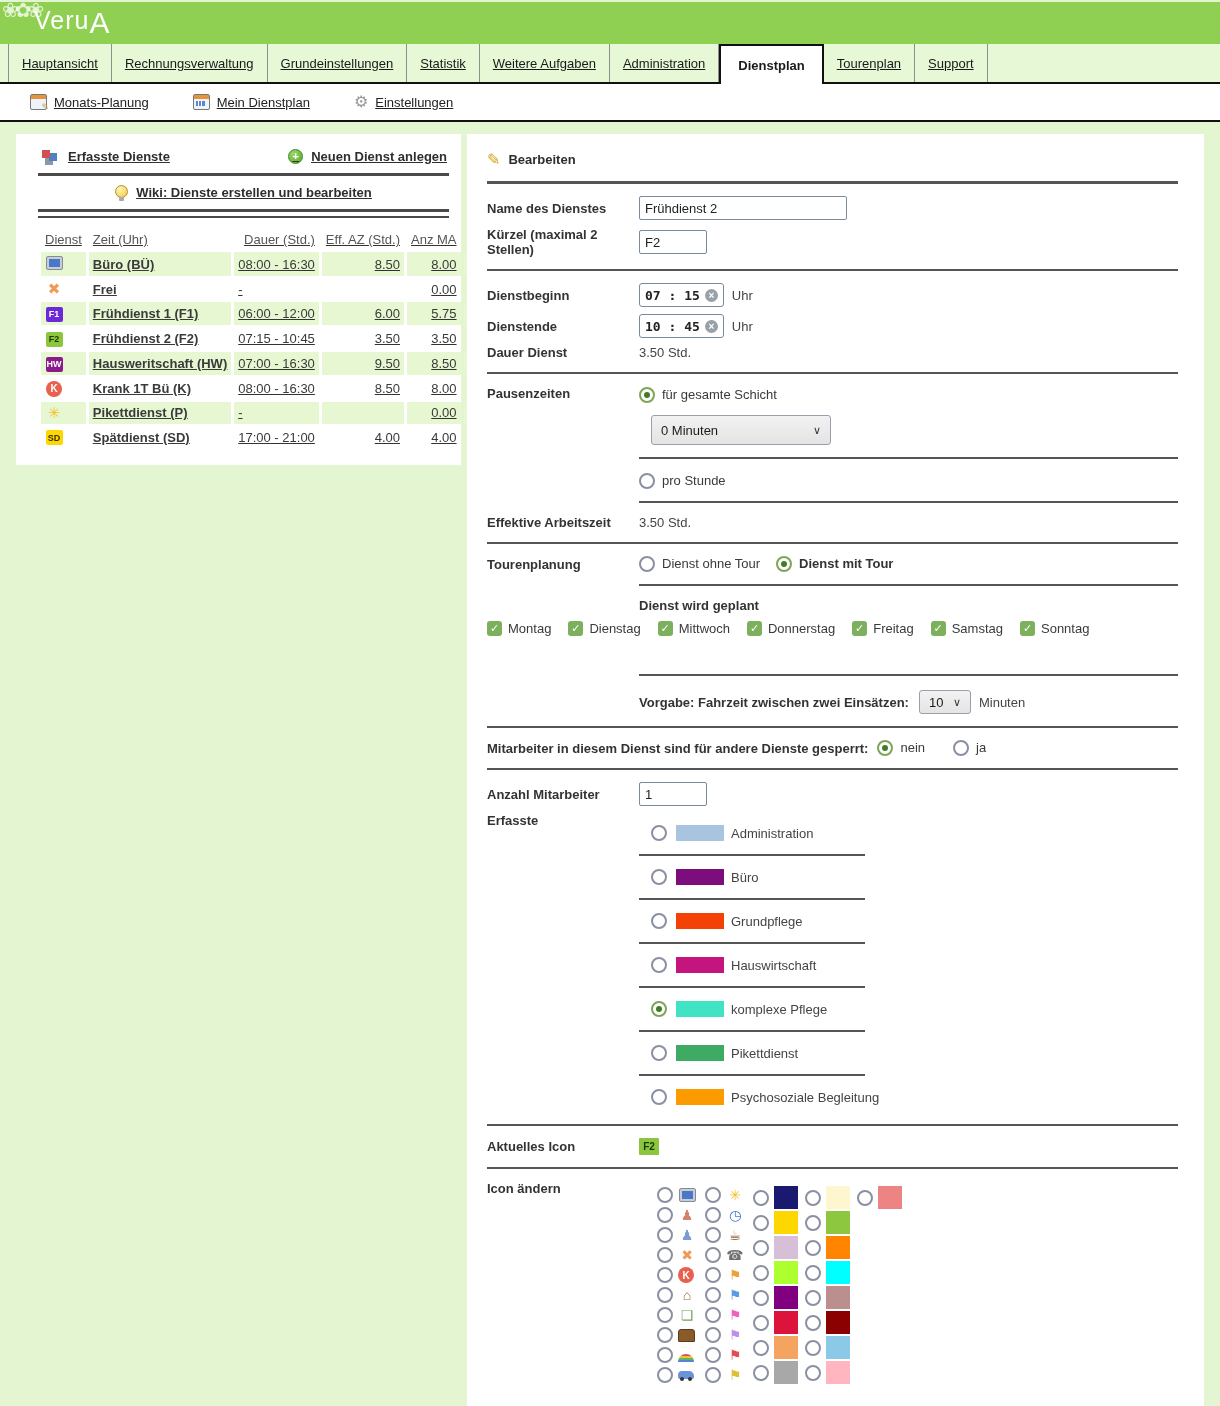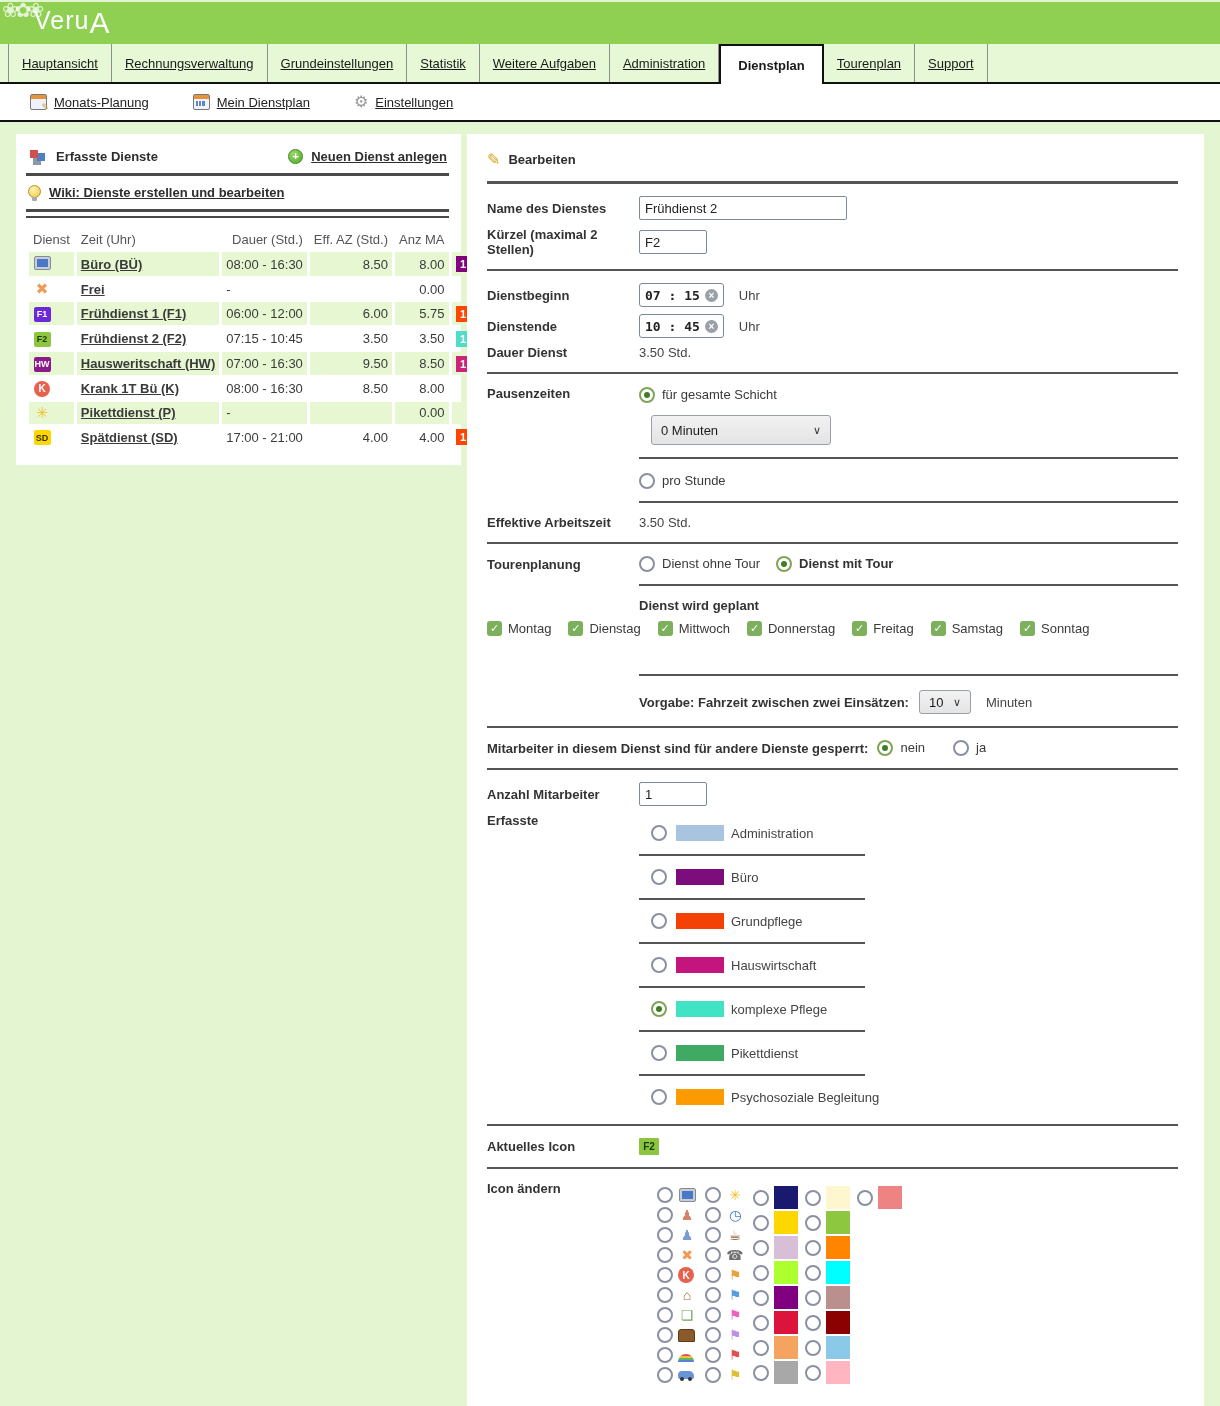--- a/index.html
+++ b/index.html
@@ -26,21 +26,21 @@
   .subnav .sitem{display:flex;align-items:center;gap:7px;cursor:pointer;}
   .subnav a{color:#222;text-decoration:underline;}
   .ic-cal,.ic-calp{width:15px;height:14px;background:#eef2fb;border:1px solid #777;border-radius:2px;position:relative;display:inline-block;}
   .ic-calp::before,.ic-cal::before{content:"";position:absolute;left:0;top:0;right:0;height:4px;background:#e8923a;}
   .ic-cal::after{content:"";position:absolute;left:2px;top:6px;width:9px;height:5px;background:linear-gradient(90deg,#5a85c8 2px,#fff 2px,#fff 3px,#5a85c8 3px,#5a85c8 5px,#fff 5px,#fff 6px,#5a85c8 6px);}
   .ic-calp::after{content:"✎";position:absolute;right:-3px;bottom:-3px;font-size:9px;color:#caa53a;}
   .ic-gear{color:#999;font-size:16px;line-height:14px;}
   
   .content{display:flex;align-items:flex-start;padding:12px 16px 0 16px;gap:6px;}
   .panel{background:#fff;}
-  .panel.left{width:445px;padding:8px 12px 14px 10px;box-sizing:border-box;}
+  .panel.left{width:445px;padding:8px 12px 14px 22px;box-sizing:border-box;text-decoration:underline;}
   .panel.right{width:737px;padding:12px 26px 40px 20px;box-sizing:border-box;}
   
   .lhead{display:flex;justify-content:space-between;align-items:center;margin:6px 2px 2px 2px;}
   .lhead .grp{display:flex;align-items:center;gap:8px;}
   .blink{font-weight:bold;color:#2e2e2e;text-decoration:underline;cursor:pointer;}
   .btitle{font-weight:bold;color:#2e2e2e;}
   .ic-cubes{width:8px;height:8px;background:#d05050;display:inline-block;margin:2px 10px 6px 2px;box-shadow:7px 3px 0 #5080c0,3px 7px 0 #8a98a8;}
   .ic-plus{width:13px;height:13px;border-radius:50%;background:radial-gradient(circle at 35% 30%,#9ad86a,#55a82a);border:1px solid #3c8a1c;color:#fff;font-weight:bold;font-size:11px;line-height:13px;text-align:center;display:inline-block;}
   .ic-bulb{width:11px;height:11px;border-radius:50%;background:radial-gradient(circle at 35% 30%,#fff4b8,#f0c840);border:1px solid #b89020;position:relative;display:inline-block;margin-top:-3px;}
   .ic-bulb::after{content:"";position:absolute;left:3px;bottom:-4px;width:5px;height:4px;background:#aaa;border-radius:1px;}
@@ -64,21 +64,21 @@
   .ic-pencil{color:#d4a017;font-size:16px;font-weight:normal;}
   .hr{height:3px;background:#555;margin:12px 0;}
   .hr.thin{height:2px;}
   .hr-sub{height:2px;background:#555;margin:12px 0 12px 152px;}
   .frow{display:flex;align-items:center;margin:7px 0;}
   .flabel{width:152px;font-weight:bold;color:#333;flex:none;}
   .tin{border:1px solid #7a8aa0;border-radius:2px;height:20px;padding:1px 5px;font-size:13px;color:#222;font-family:"Liberation Sans","DejaVu Sans",sans-serif;}
   .w205{width:196px;} .w60{width:56px;}
   .timebox{display:inline-flex;align-items:center;gap:5px;border:1px solid #7a8aa0;border-radius:3px;height:22px;padding:0 5px;font-family:"DejaVu Sans Mono","Liberation Mono",monospace;font-size:13px;font-weight:bold;color:#222;}
   .clearbtn{width:13px;height:13px;border-radius:50%;background:#9aa0a8;color:#fff;font-size:10px;line-height:13px;text-align:center;font-weight:bold;cursor:pointer;font-family:"Liberation Sans",sans-serif;}
-  .suffix{margin-left:15px;color:#444;font-weight:normal;}
+  .suffix{margin-left:8px;color:#444;font-weight:normal;}
   .val{color:#444;}
   .radio{width:12px;height:12px;border:2px solid #8a90a2;border-radius:50%;background:#fff;display:inline-block;position:relative;flex:none;cursor:pointer;}
   .radio.sel{border-color:#7fa457;}
   .radio.sel::after{content:"";position:absolute;left:3px;top:3px;width:6px;height:6px;border-radius:50%;background:#3f7d26;}
   .rlbl{margin:0 0 0 7px;color:#3a3a3a;}
   .rgrp{display:flex;align-items:center;gap:16px;}
   .rpair{display:flex;}
   .selectbox{display:inline-flex;align-items:center;justify-content:space-between;background:linear-gradient(#f2f2f2,#e4e4e4);border:1px solid #98a0ac;border-radius:3px;height:28px;padding:0 9px;color:#1a1a1a;cursor:pointer;}
   .selw175{width:160px;}
   .selw46{width:32px;height:22px;}
@@ -168,21 +168,21 @@
       <span class="grp">
         <span class="ic-cubes"></span>
         <span class="btitle">Erfasste Dienste</span>
       </span>
       <span class="grp">
         <span class="ic-plus">+</span>
         <a class="blink">Neuen Dienst anlegen</a>
       </span>
     </div>
     <div class="lhr"></div>
-    <div class="lhead" style="justify-content:flex-start">
+    <div class="lhead" style="justify-content:center">
       <span class="grp">
         <span class="ic-bulb"></span>
         <a class="blink">Wiki: Dienste erstellen und bearbeiten</a>
       </span>
     </div>
     <div class="lhr"></div>
     <div class="lhr2"></div>
     <table class="svc">
       <thead>
           <tr id="svc-head">

